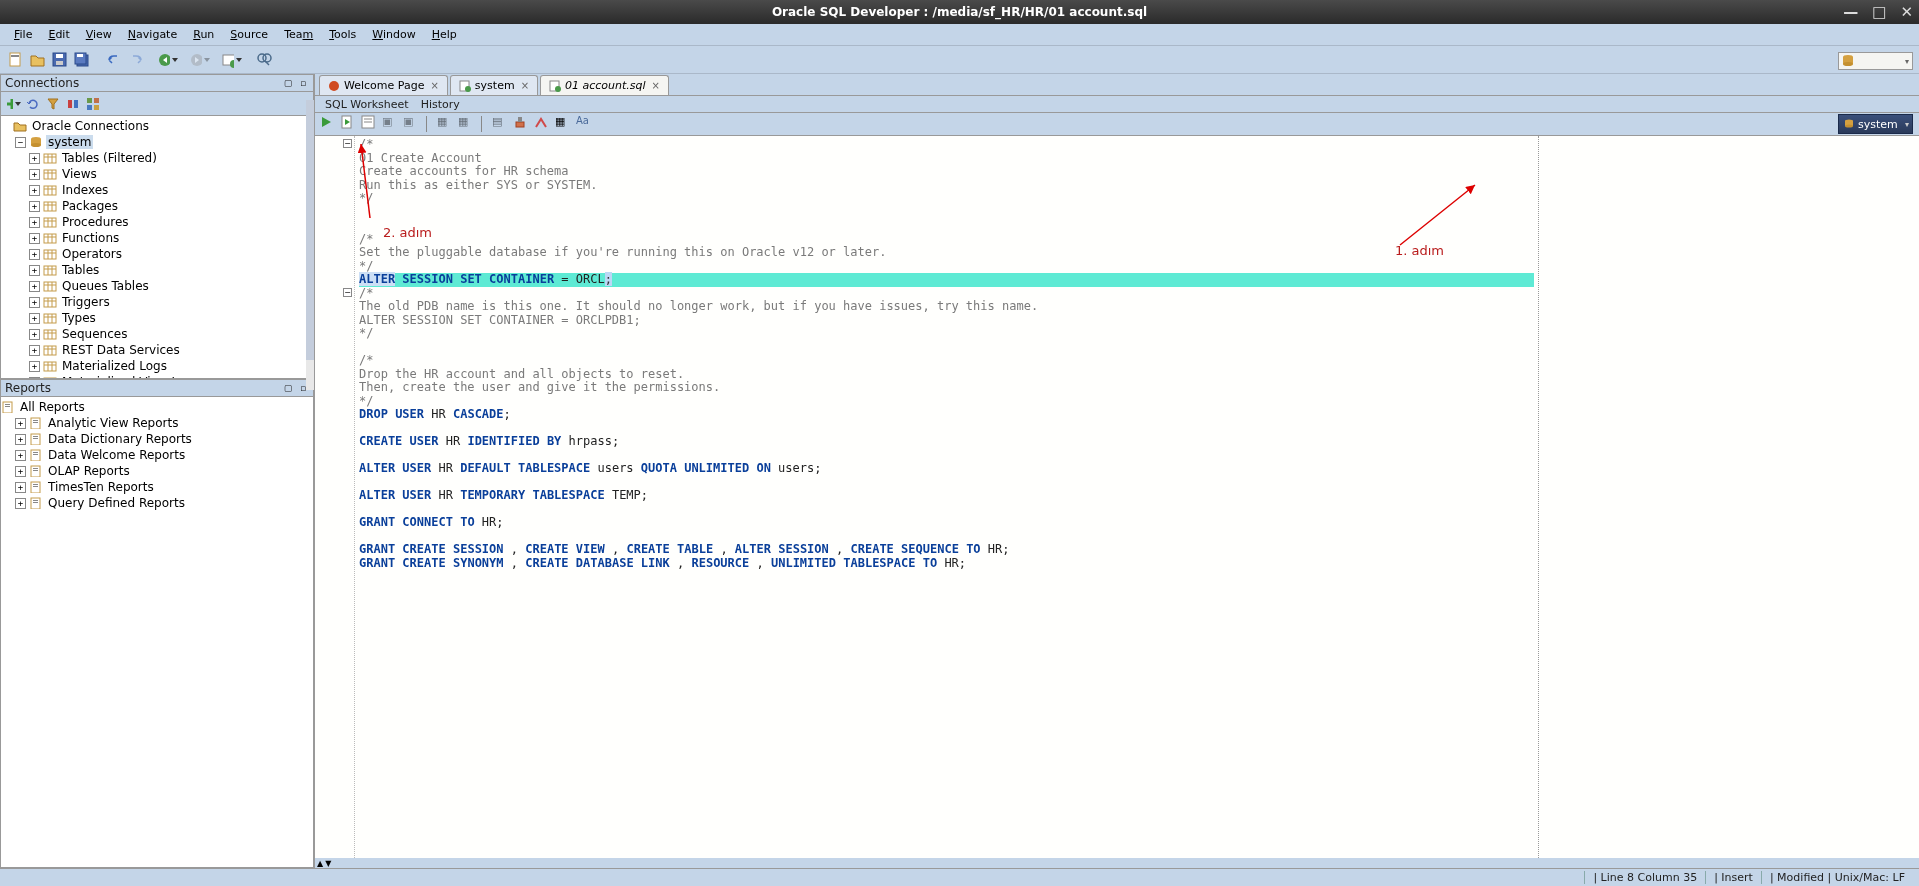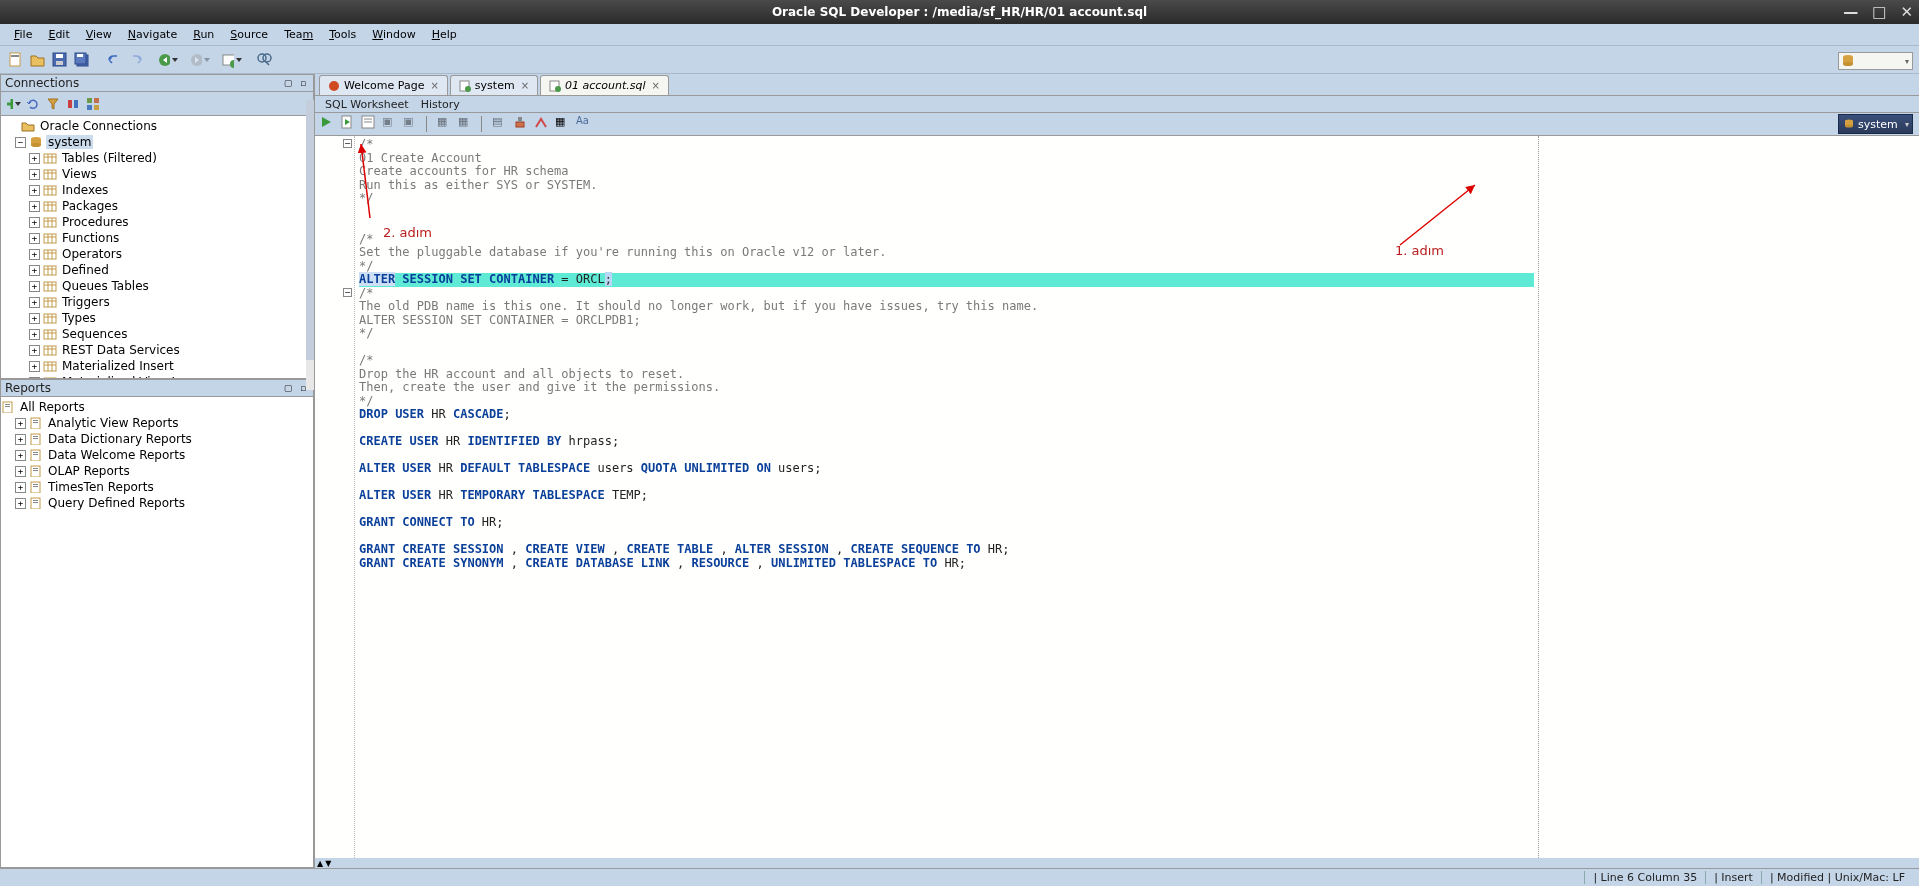--- a/index.html
+++ b/index.html
@@ -223,21 +223,21 @@
         <span class="small-btn">
             <svg width="14" height="14">
               <rect x="1" y="1" width="5" height="5" fill="#6a9a4a"></rect>
               <rect x="8" y="1" width="5" height="5" fill="#c0704a"></rect>
               <rect x="1" y="8" width="5" height="5" fill="#4a7ac0"></rect>
               <rect x="8" y="8" width="5" height="5" fill="#c9a040"></rect>
             </svg>
           </span>
       </div>
       <div class="tree">
-        <div class="node" style="padding-left:20px">
+        <div class="node" style="padding-left:12px">
           <svg width="14" height="12" class="folder-ico">
               <path d="M1 3 h4 l2 2 h6 v6 h-12 z" fill="#e8c060" stroke="#a07020"></path>
             </svg>
           <span class="label">Oracle Connections</span>
         </div>
         <div class="node" style="padding-left:14px">
           <span class="exp">−</span>
           <svg width="14" height="12" class="folder-ico">
               <ellipse cx="7" cy="3" rx="5" ry="2" fill="#d4a040"></ellipse>
               <rect x="2" y="3" width="10" height="6" fill="#d4a040"></rect>
@@ -317,21 +317,21 @@
               <span class="label">Operators</span>
             </div>
             <div class="node" style="padding-left: 28px;">
               <span class="exp">+</span>
               <svg width="14" height="12" class="folder-ico">
                 <rect x="1" y="2" width="12" height="9" fill="#fff" stroke="#c49b4a"></rect>
                 <line x1="1" y1="5" x2="13" y2="5" stroke="#c49b4a"></line>
                 <line x1="5" y1="2" x2="5" y2="11" stroke="#c49b4a"></line>
                 <line x1="9" y1="2" x2="9" y2="11" stroke="#c49b4a"></line>
               </svg>
-              <span class="label">Defined</span>
+              <span class="label">Tables</span>
             </div>
             <div class="node" style="padding-left: 28px;">
               <span class="exp">+</span>
               <svg width="14" height="12" class="folder-ico">
                 <rect x="1" y="2" width="12" height="9" fill="#fff" stroke="#c49b4a"></rect>
                 <line x1="1" y1="5" x2="13" y2="5" stroke="#c49b4a"></line>
                 <line x1="5" y1="2" x2="5" y2="11" stroke="#c49b4a"></line>
                 <line x1="9" y1="2" x2="9" y2="11" stroke="#c49b4a"></line>
               </svg>
               <span class="label">Queues Tables</span>
@@ -377,21 +377,21 @@
               <span class="label">REST Data Services</span>
             </div>
             <div class="node" style="padding-left: 28px;">
               <span class="exp">+</span>
               <svg width="14" height="12" class="folder-ico">
                 <rect x="1" y="2" width="12" height="9" fill="#fff" stroke="#c49b4a"></rect>
                 <line x1="1" y1="5" x2="13" y2="5" stroke="#c49b4a"></line>
                 <line x1="5" y1="2" x2="5" y2="11" stroke="#c49b4a"></line>
                 <line x1="9" y1="2" x2="9" y2="11" stroke="#c49b4a"></line>
               </svg>
-              <span class="label">Materialized Insert</span>
+              <span class="label">Materialized Logs</span>
             </div>
             <div class="node" style="padding-left: 28px;">
               <span class="exp">+</span>
               <svg width="14" height="12" class="folder-ico">
                 <rect x="1" y="2" width="12" height="9" fill="#fff" stroke="#c49b4a"></rect>
                 <line x1="1" y1="5" x2="13" y2="5" stroke="#c49b4a"></line>
                 <line x1="5" y1="2" x2="5" y2="11" stroke="#c49b4a"></line>
                 <line x1="9" y1="2" x2="9" y2="11" stroke="#c49b4a"></line>
               </svg>
               <span class="label">Materialized View Logs</span>
@@ -562,21 +562,21 @@
       <span style="font-size:8px;margin-left:2px">▼</span>
     </div>
   </div>
   <div class="scroll-slim" style="left:306px;right:auto;top:100px;height:290px">
       <div class="thumb"></div>
     </div>
 </div>
 
 <div class="statusbar">
   <span class="spacer"></span>
-  <span class="seg">| Line 6 Column 35</span>
+  <span class="seg">| Line 8 Column 35</span>
   <span class="seg">| Insert</span>
   <span class="seg">| Modified | Unix/Mac: LF</span>
 </div>
 
 <svg class="arrow" style="left:1395px;top:180px;width:90px;height:70px">
     <defs>
       <marker id="ah1" markerWidth="8" markerHeight="8" refX="6" refY="3" orient="auto">
         <path d="M0 0 L6 3 L0 6 z" fill="#d00"></path>
       </marker>
     </defs>

